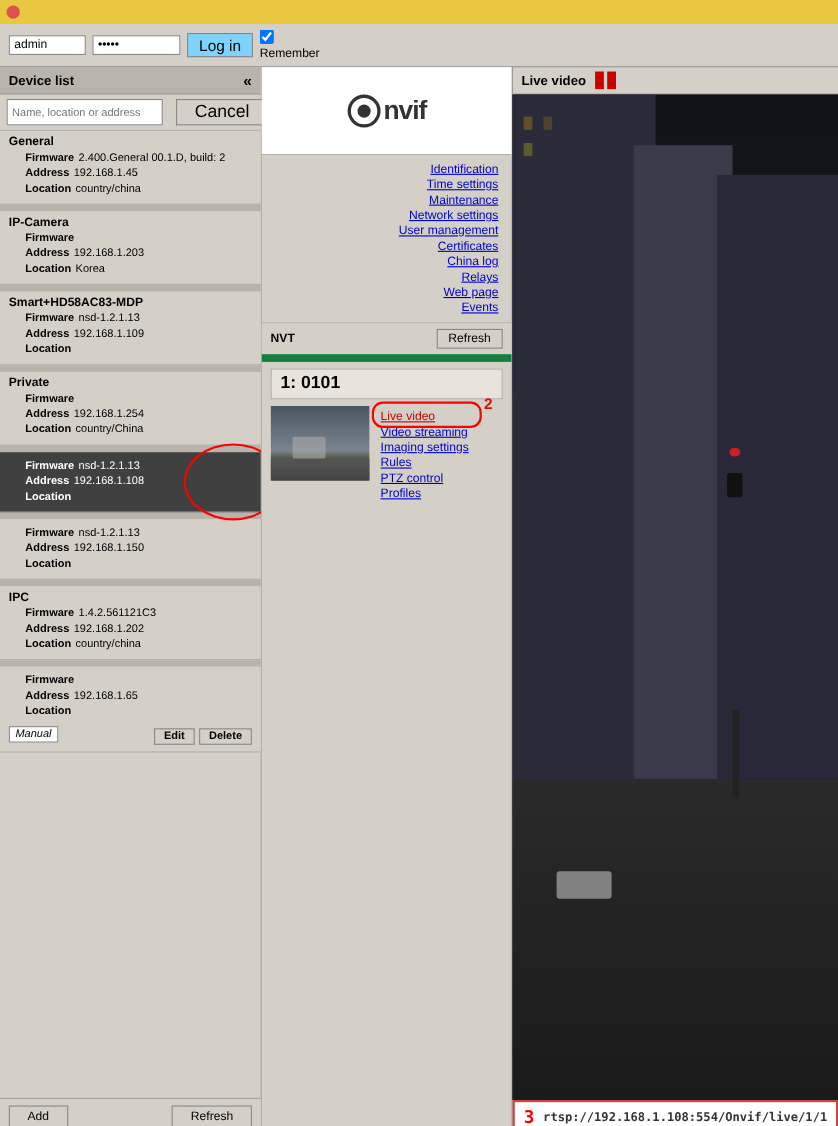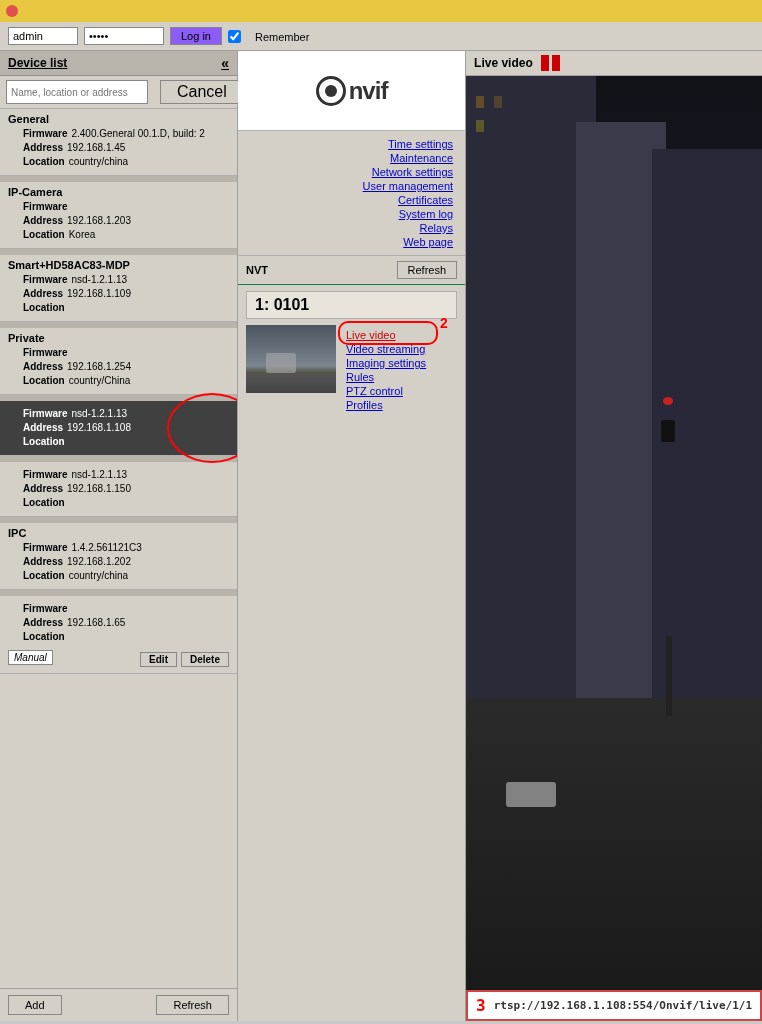--- a/index.html
+++ b/index.html
@@ -33,52 +33,52 @@
     }
     .login-bar input[type="text"], .login-bar input[type="password"] {
       border: 1px solid #888;
       padding: 2px 4px;
       font-size: 11px;
       background: white;
     }
     .login-bar input[type="text"] { width: 70px; }
     .login-bar input[type="password"] { width: 80px; }
     .login-button {
-      background: #8b5cf6;
+      background: #7dd3fc;
       border: 1px solid #888;
       padding: 2px 10px;
-      font-size: 11px;
+      font-size: 14px;
       cursor: pointer;
     }
     .remember-label {
       display: flex;
-      align-items: flex-end;
-      gap: 14px;
-      font-size: 11px;
+      align-items: flex-start;
+      gap: 3px;
+      font-size: 11px;
+      flex-direction: column;
     }
     .main-container {
       display: flex;
       height: calc(1024px - 22px - 32px);
     }
     
     .left-panel {
       width: 238px;
       background: #d4d0c8;
       border-right: 1px solid #a0a0a0;
       display: flex;
       flex-direction: column;
     }
     .panel-header {
       background: #b8b4ac;
       padding: 4px 8px;
       display: flex;
       justify-content: space-between;
       align-items: center;
       border-bottom: 1px solid #909090;
-      text-decoration: underline;
     }
     .panel-header-title {
       font-weight: bold;
       font-size: 12px;
     }
     .collapse-btn {
       font-size: 14px;
       cursor: pointer;
       font-weight: bold;
     }
@@ -210,21 +210,21 @@
       padding: 1px 12px;
       cursor: pointer;
       text-align: right;
     }
     .nvt-header {
       background: #d4d0c8;
       padding: 5px 8px;
       display: flex;
       justify-content: space-between;
       align-items: center;
-      border-bottom: 1px solid #15803d;
+      border-bottom: 7px solid #15803d;
     }
     .nvt-label { font-weight: bold; font-size: 11px; }
     .refresh-btn {
       border: 1px solid #888;
       background: #d4d0c8;
       padding: 2px 10px;
       font-size: 11px;
       cursor: pointer;
     }
     .channel-section {
@@ -529,28 +529,30 @@
         <span style="display:inline-flex; align-items:center;">
           <span style="width:30px; height:30px; border:3px solid #333; border-radius:50%; display:inline-block; margin-right:3px; position:relative; overflow:hidden;">
             <span style="position:absolute; left:50%; top:50%; transform:translate(-50%,-50%); width:12px; height:12px; background:#333; border-radius:50%;"></span>
           </span>
           <span style="font-size:24px; font-weight:bold; color:#333; letter-spacing:-1px;">nvif</span>
         </span>
       </div>
     </div>
 
     <div class="menu-links">
+      <a class="menu-link">Identification</a>
       <a class="menu-link">Time settings</a>
       <a class="menu-link">Maintenance</a>
       <a class="menu-link">Network settings</a>
       <a class="menu-link">User management</a>
       <a class="menu-link">Certificates</a>
-      <a class="menu-link">System log</a>
+      <a class="menu-link">China log</a>
       <a class="menu-link">Relays</a>
       <a class="menu-link">Web page</a>
+      <a class="menu-link">Events</a>
     </div>
 
     <div class="nvt-header">
       <span class="nvt-label">NVT</span>
       <button class="refresh-btn">Refresh</button>
     </div>
 
     <div class="channel-section">
       <div class="channel-row">
         <span>1: 0101</span>

